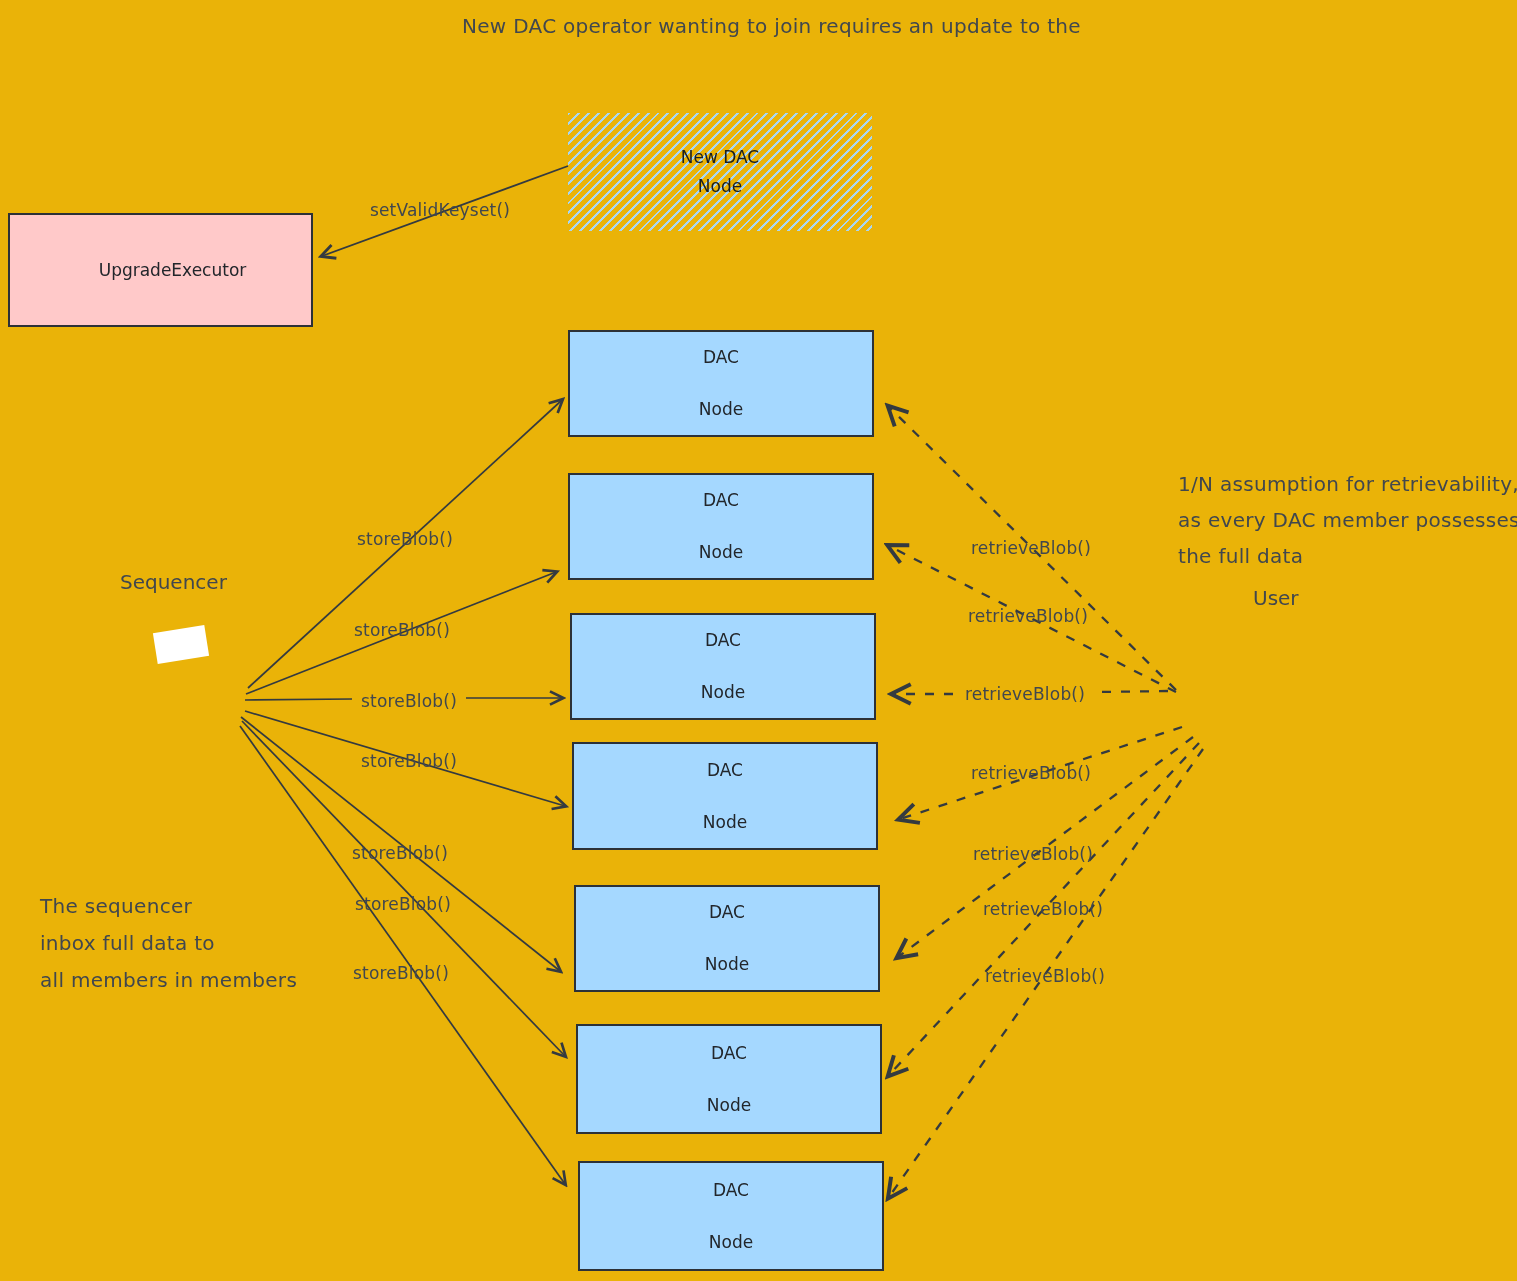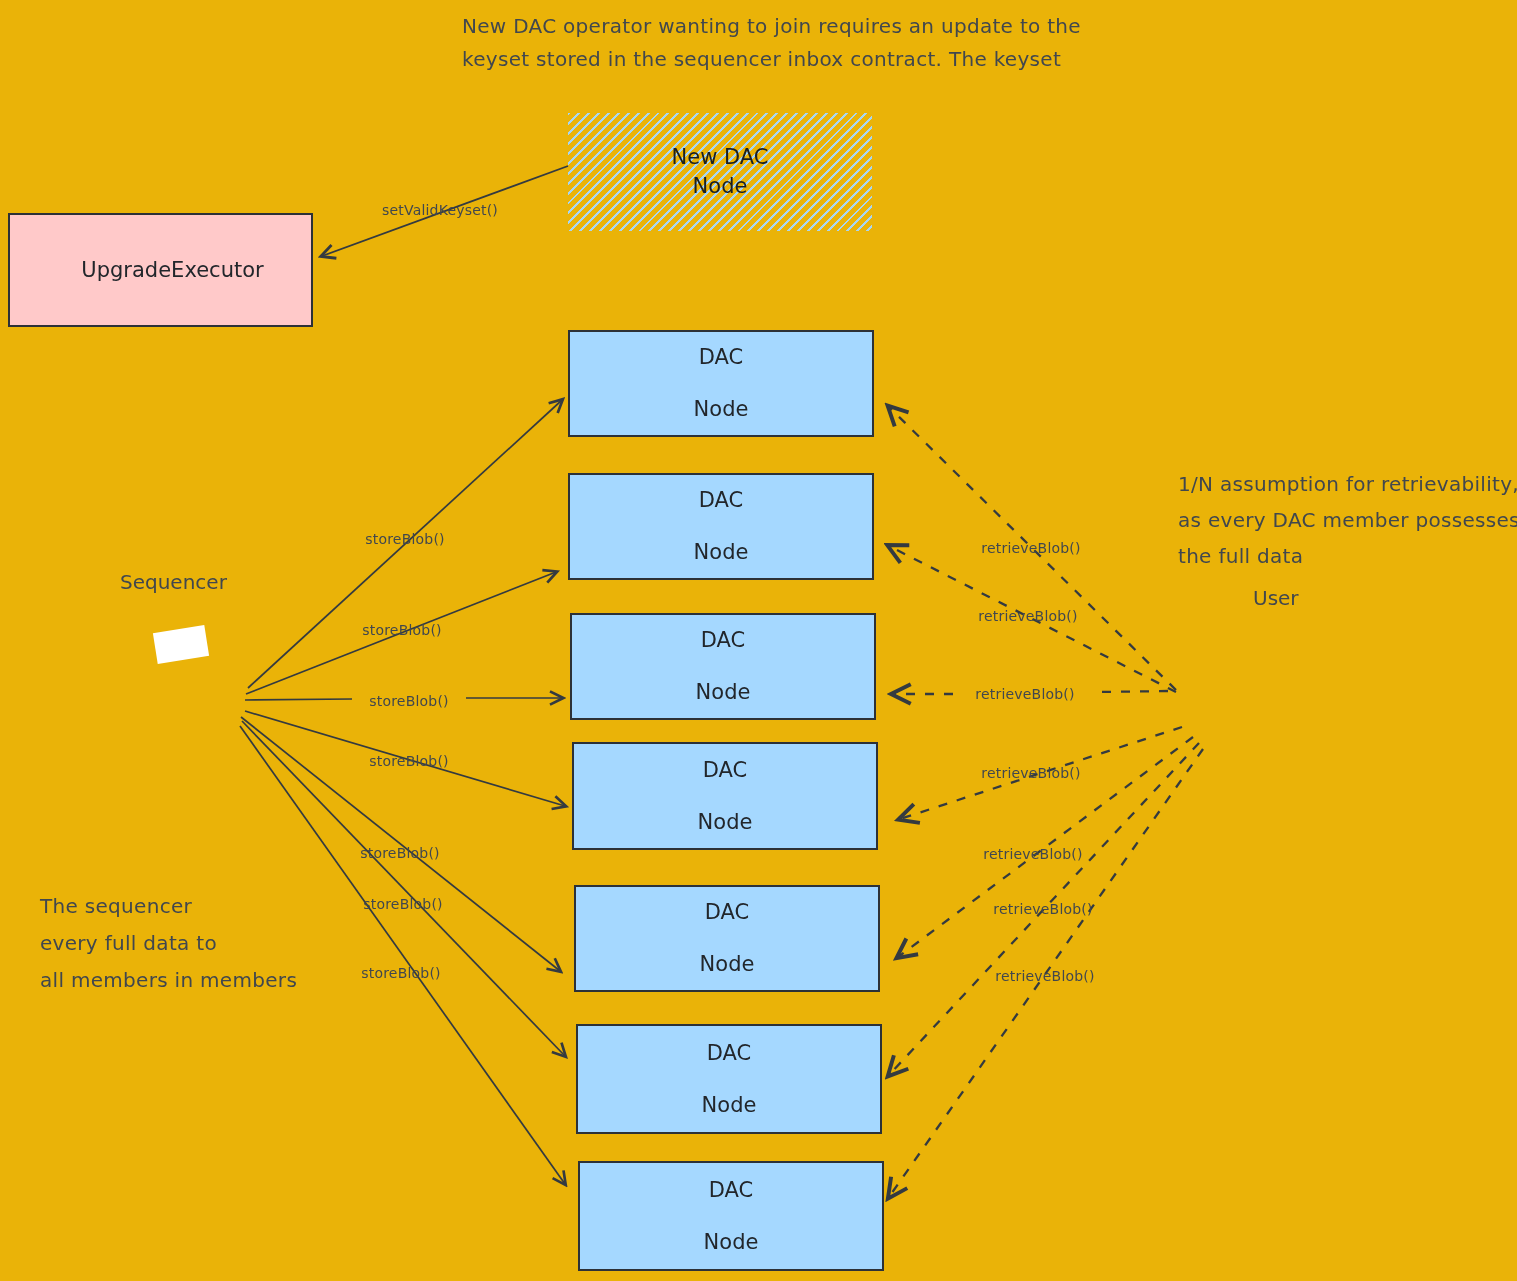--- a/index.html
+++ b/index.html
@@ -11,32 +11,32 @@
   .note { position:absolute; z-index:3; color:#41474e; font-size:20px; letter-spacing:.3px; }
   .note div { white-space:nowrap; }
   .note-top { left:462px; top:10px; line-height:33px; }
   .note-right { left:1178px; top:466px; line-height:36px; }
   .note-left { left:40px; top:888px; line-height:37px; }
   .actor-label { position:absolute; z-index:3; color:#41474e; font-size:20px; white-space:nowrap; }
   .box {
     position:absolute; z-index:2; box-sizing:border-box;
     border:2px solid #2c3137; display:flex; flex-direction:column;
     align-items:center; justify-content:center; text-align:right;
-    color:#22262b; font-size:21px; line-height:29px;
+    color:#22262b; font-size:17px; line-height:29px;
   }
   .dac { background:#a5d8ff; width:306px; height:107px;gap:23px; }
   .pink { background:#ffc9c9; left:8px; top:213px; width:305px; height:114px;padding-left:24px; }
   .hatch {
     left:568px; top:113px; width:304px; height:118px; border:none;
     background:repeating-linear-gradient(135deg, rgba(165,216,255,.95) 0 2px, transparent 2px 7px);
     color:#1a1e22;
   }
   .edge-label {
     position:absolute; z-index:3; transform:translate(-50%,-50%);
-    color:#41474e; font-size:14px; white-space:nowrap; letter-spacing:.2px;
+    color:#41474e; font-size:17px; white-space:nowrap; letter-spacing:.2px;
   }
   .seq-screen {
     position:absolute; z-index:2; left:155px; top:629px; width:52px; height:31px;
     background:#ffffff; transform:rotate(-9deg);
   }
 </style>
 </head>
 <body>
 
 <div class="canvas">
@@ -67,21 +67,20 @@
     <line x1="1168" y1="691" x2="1100" y2="692" stroke="#343a40" stroke-width="2.3" stroke-dasharray="9 10"></line>
     <line x1="953" y1="694" x2="893" y2="694" stroke="#343a40" stroke-width="2.3" stroke-dasharray="9 10" marker-end="url(#ahD)"></line>
     <line x1="1182" y1="727" x2="900" y2="819" stroke="#343a40" stroke-width="2.3" stroke-dasharray="9 10" marker-end="url(#ahD)"></line>
     <line x1="1193" y1="737" x2="898" y2="957" stroke="#343a40" stroke-width="2.3" stroke-dasharray="9 10" marker-end="url(#ahD)"></line>
     <line x1="1199" y1="743" x2="889" y2="1075" stroke="#343a40" stroke-width="2.3" stroke-dasharray="9 10" marker-end="url(#ahD)"></line>
     <line x1="1203" y1="749" x2="889" y2="1197" stroke="#343a40" stroke-width="2.3" stroke-dasharray="9 10" marker-end="url(#ahD)"></line>
   </svg>
 
   <div class="note note-top">
     <div>New DAC operator wanting to join requires an update to the</div>
-    <div>keyset stored in the sequencer inbox contract. The keyset</div>
   </div>
 
   <div class="box hatch">
     <span>New DAC</span>
     <span>Node</span>
   </div>
 
   <div class="box pink">
     <span>UpgradeExecutor</span>
   </div>
@@ -138,17 +137,17 @@
 
   <div class="note note-right">
     <div>1/N assumption for retrievability,</div>
     <div>as every DAC member possesses</div>
     <div>the full data</div>
   </div>
   <div class="actor-label" style="left:1253px; top:586px;">User</div>
 
   <div class="note note-left">
     <div>The sequencer</div>
-    <div>every full data to</div>
+    <div>inbox full data to</div>
     <div>all members in members</div>
   </div>
 
 </div>
 
 </body></html>

